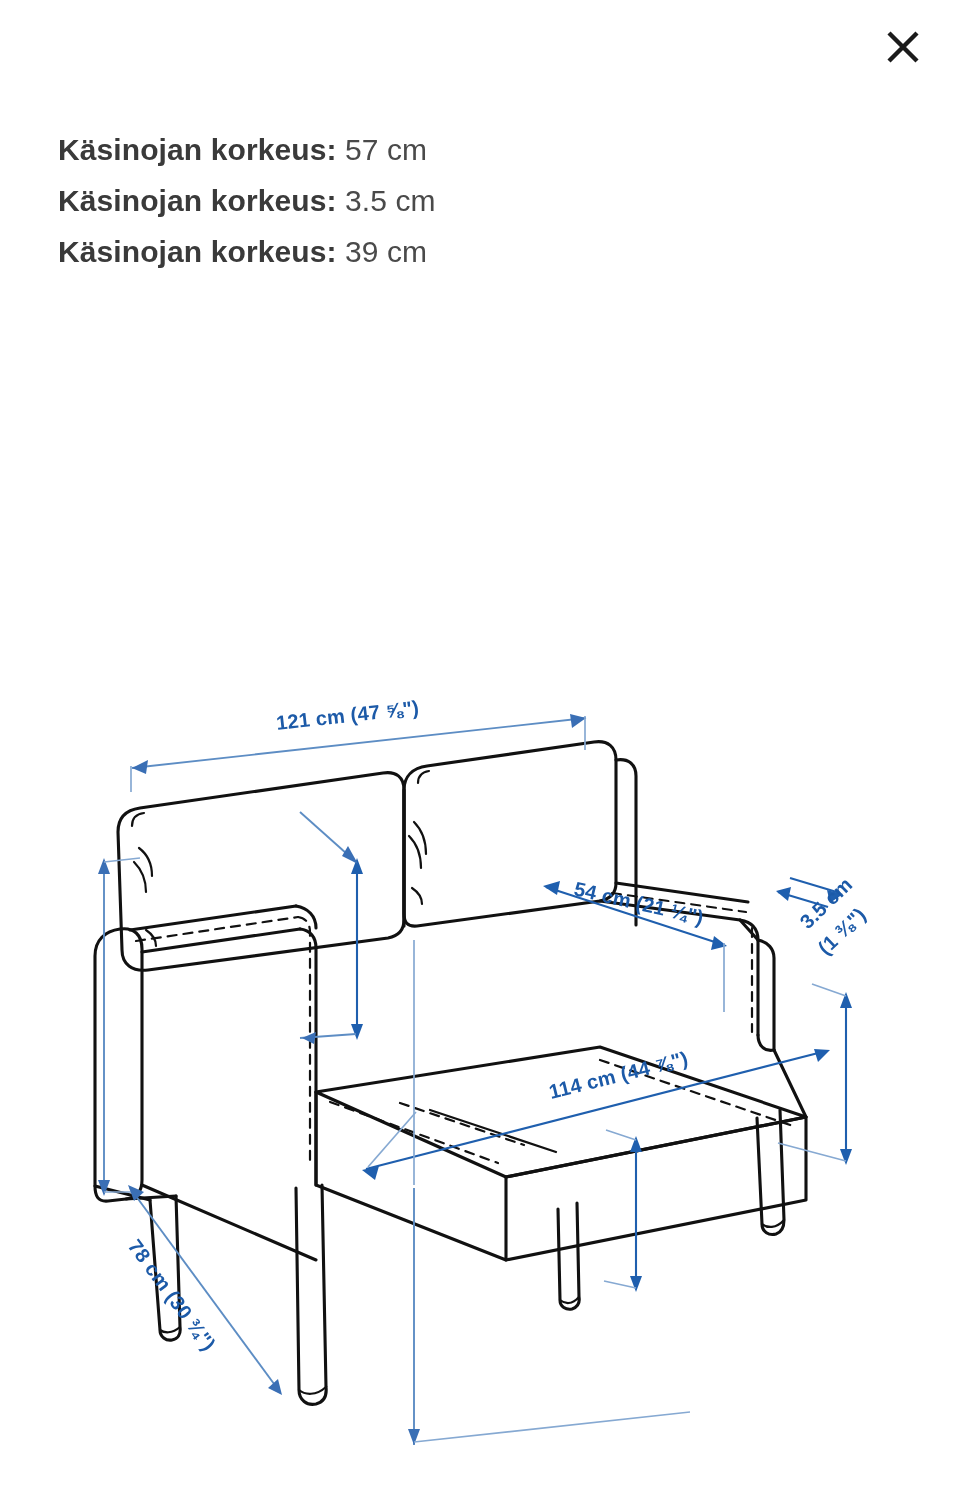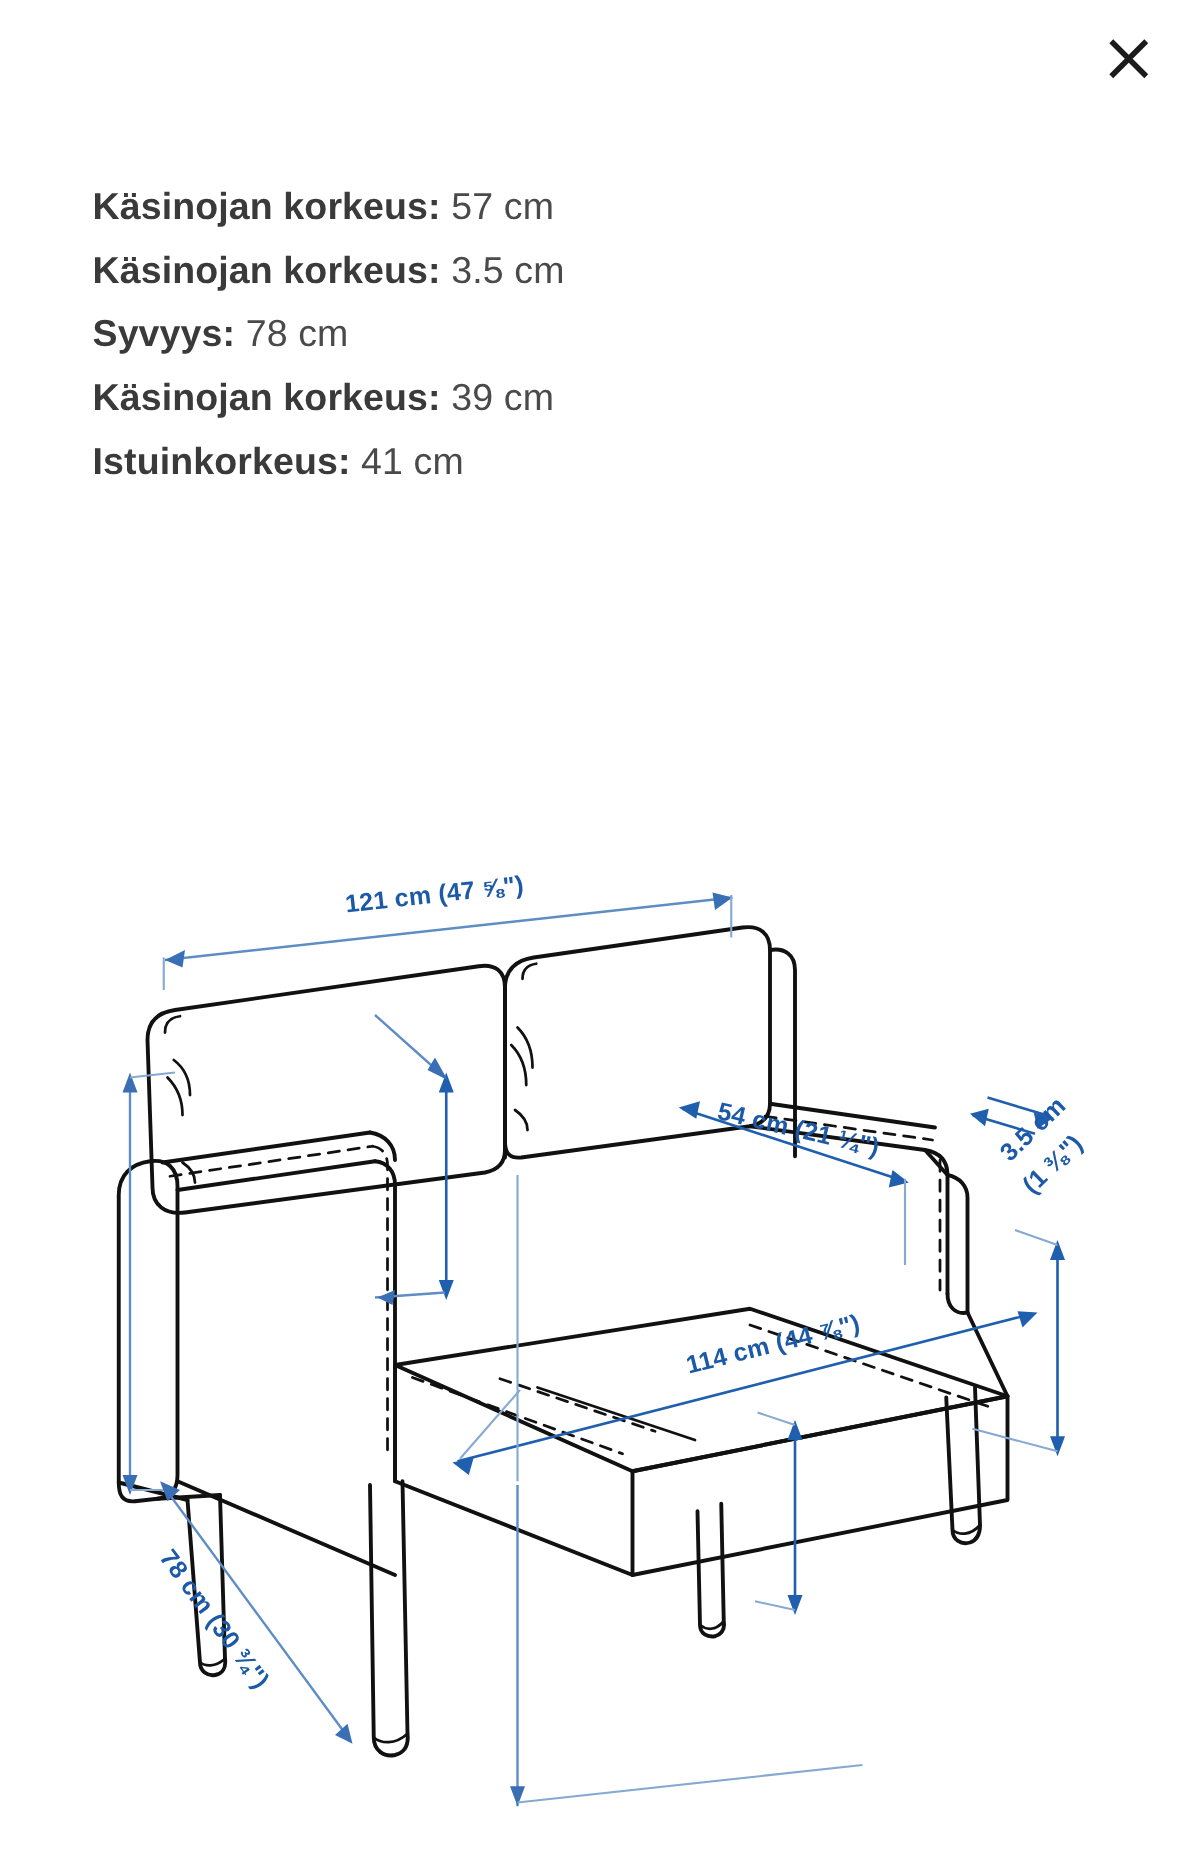--- a/index.html
+++ b/index.html
@@ -34,21 +34,21 @@
   }
   .close-btn svg { display: block; }
 
   
   .spec-list {
     position: absolute;
     left: 58px;
     top: 124px;
     width: 860px;
     list-style: none;
-    margin: 16px;
+    margin: 0;
     padding: 0;
   }
   .spec-list li {
     font-size: 30px;
     line-height: 51px;
     color: #3f3f3f;
     letter-spacing: 0.1px;
     white-space: nowrap;
   }
   .spec-label {
@@ -103,30 +103,22 @@
 <ul class="spec-list">
   <li>
     <span class="spec-label">Käsinojan korkeus:</span>
     <span class="spec-value">57 cm</span>
   </li>
   <li>
     <span class="spec-label">Käsinojan korkeus:</span>
     <span class="spec-value">3.5 cm</span>
   </li>
   <li>
-    <span class="spec-label">Syvyys:</span>
-    <span class="spec-value">78 cm</span>
-  </li>
-  <li>
     <span class="spec-label">Käsinojan korkeus:</span>
     <span class="spec-value">39 cm</span>
-  </li>
-  <li>
-    <span class="spec-label">Istuinkorkeus:</span>
-    <span class="spec-value">41 cm</span>
   </li>
 </ul>
 
 <div class="drawing-wrap">
   <svg viewBox="0 0 960 848" xmlns="http://www.w3.org/2000/svg" role="img">
 
     <g>
 
       <path class="ink" d="M118 192 C118 178 126 170 140 168 L383 133 C396 131 404 137 404 150 L404 280 C404 290 398 296 388 298 L148 330 C132 332 122 324 122 310 Z"></path>
 

